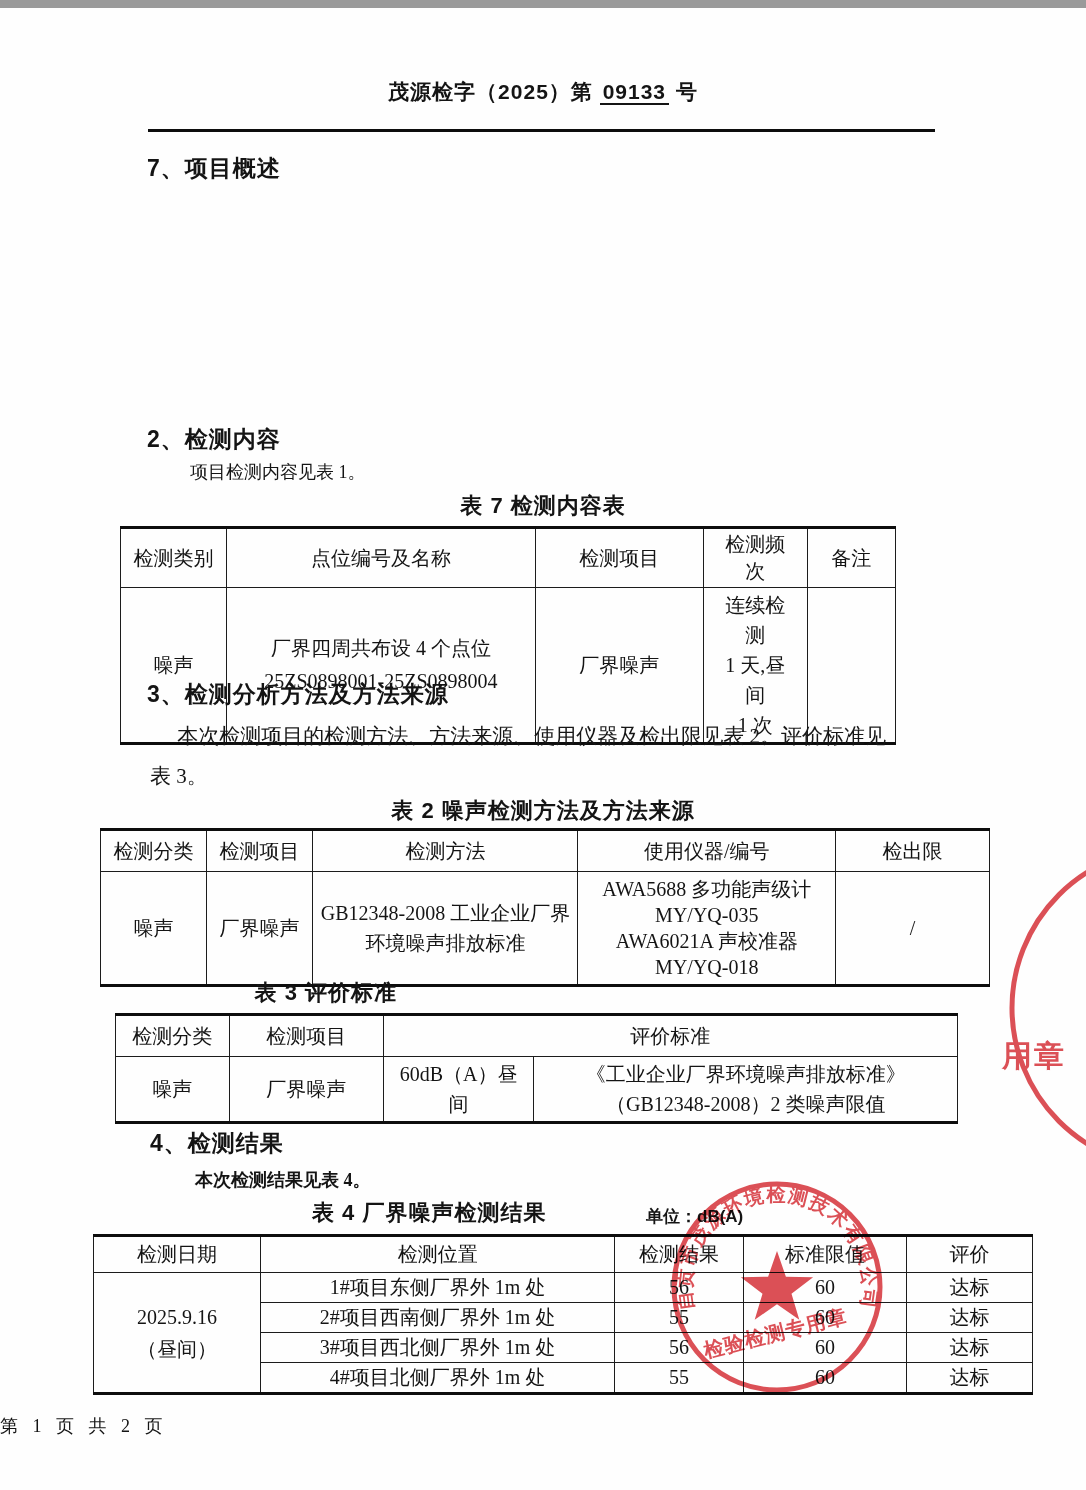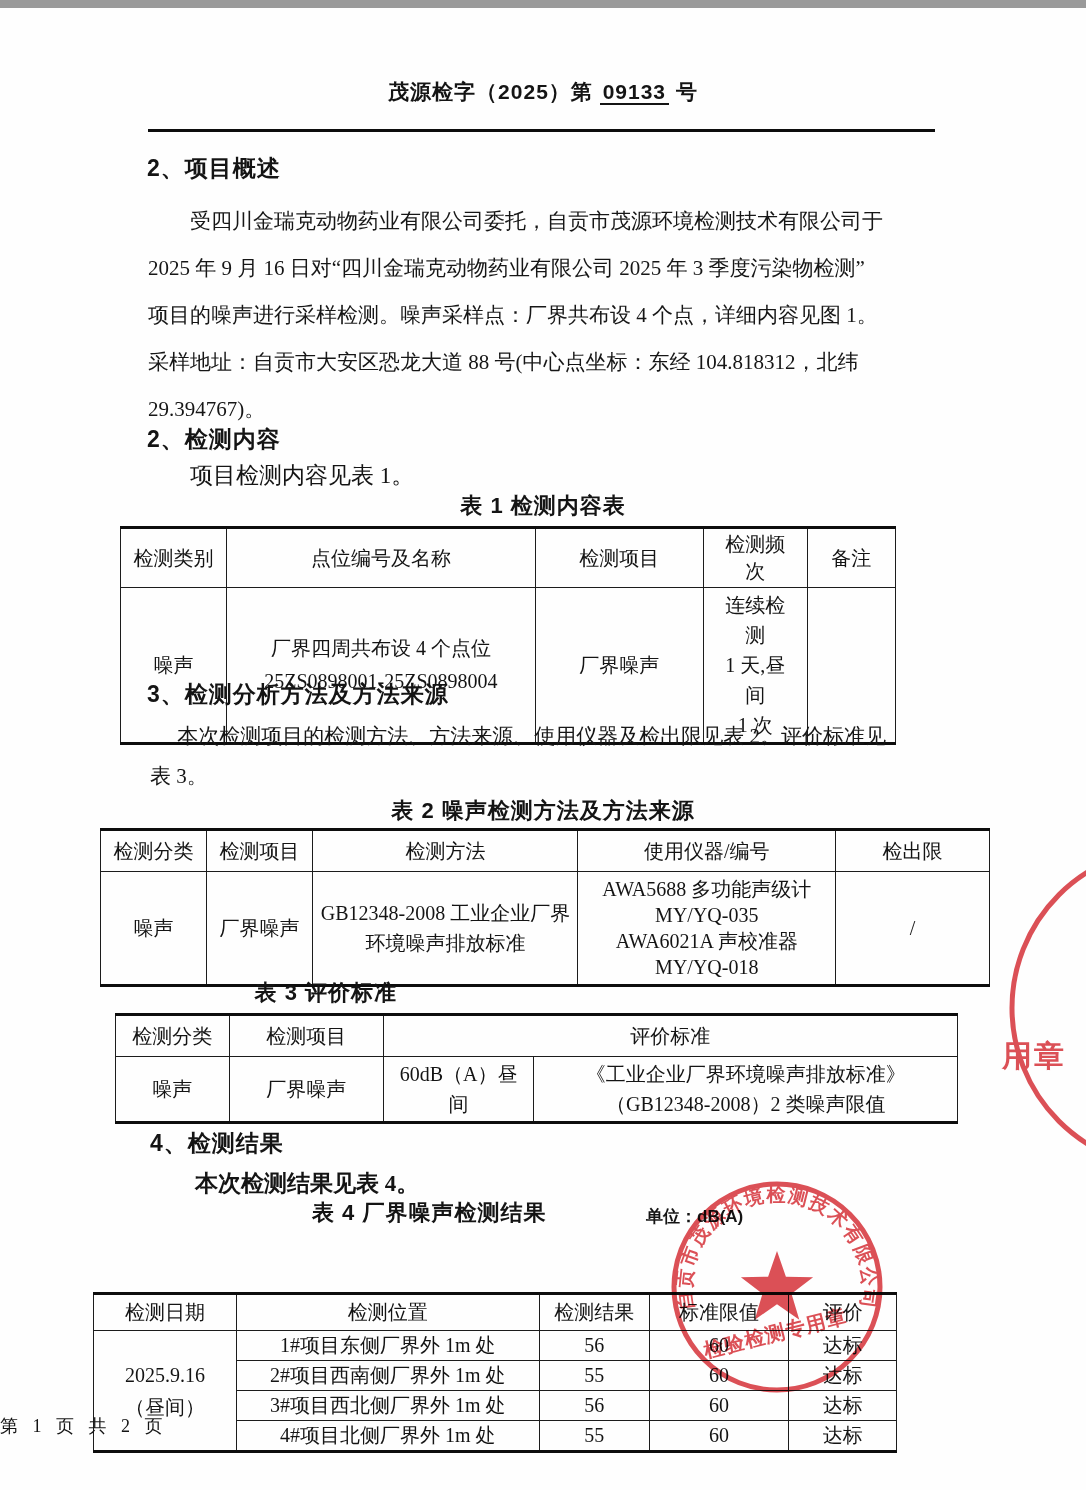--- a/index.html
+++ b/index.html
@@ -19,21 +19,21 @@
   .h-sec{font-family:"Liberation Sans","DejaVu Sans",sans-serif;
     font-weight:bold;font-size:23px;letter-spacing:1px;}
   .h1{top:145px;left:147px;}
   .h2{top:416px;left:147px;}
   .h3{top:671px;left:147px;}
   .h4{top:1120px;left:150px;}
   
   .para{font-size:21px;white-space:pre-line;color:#161616;}
   .p1{top:190px;left:148px;width:800px;line-height:47px;text-indent:2em;}
   .p3{top:708px;left:150px;width:800px;line-height:40px;text-indent:1.3em;}
-  .intro{font-size:23px;}
+  .intro{font-size:18px;}
   .intro2{top:452px;left:190px;}
   .intro4{top:1160px;left:195px;font-weight:bold;text-align:center;}
   
   .t-title{font-family:"Liberation Sans","DejaVu Sans",sans-serif;
     font-weight:bold;font-size:22px;letter-spacing:1px;}
   .t1-title{top:483px;left:0;width:100%;text-align:center;}
   .t2-title{top:788px;left:0;width:100%;text-align:center;}
   .t3-title{top:970px;left:0;width:60%;text-align:center;}
   .t4-title{top:1190px;left:312px;}
   .unit-label{top:1197px;left:646px;font-family:"Liberation Sans","DejaVu Sans",sans-serif;
@@ -46,21 +46,21 @@
   .pre{white-space:pre-line;}
   .tbl1{top:518px;left:120px;width:776px;}
   .tbl1 th{height:44px;}
   .tbl1 td{height:94px;line-height:33px;}
   .tbl2{top:820px;left:100px;width:890px;}
   .tbl2 th{height:36px;}
   .tbl2 td{line-height:26px;padding:4px 3px;}
   .tbl3{top:1005px;left:115px;width:843px;}
   .tbl3 th{height:36px;}
   .tbl3 td{height:60px;line-height:30px;}
-  .tbl4{top:1284px;left:93px;width:804px;font-size:19px;}
+  .tbl4{top:1226px;left:93px;width:940px;font-size:19px;}
   .tbl4 th{height:31px;font-size:20px;}
   .tbl4 td{height:27px;line-height:25px;padding:1px 3px;}
   .tbl4 .date-cell{line-height:32px;font-size:20px;}
   
   .footer{top:1406px;left:0;width:100%;font-size:18px;letter-spacing:5px;}
   
   .stamp{mix-blend-mode:multiply;opacity:.88;}
   .stamp-main{top:1169px;left:667px;}
   .stamp-edge{top:860px;left:966px;}
 </style>
@@ -69,30 +69,25 @@
 
 <div class="page">
 
   <div class="abs doc-num">
     <span>茂源检字（2025）第</span>
     <span class="num">09133</span>
     <span>号</span>
   </div>
   <div class="abs rule"></div>
 
-  <div class="abs h-sec h1">2、项目概述</div>
-  <div class="abs para p1">受四川金瑞克动物药业有限公司委托，自贡市茂源环境检测技术有限公司于
-2025 年 9 月 16 日对“四川金瑞克动物药业有限公司 2025 年 3 季度污染物检测”
-项目的噪声进行采样检测。噪声采样点：厂界共布设 4 个点，详细内容见图 1。
-采样地址：自贡市大安区恐龙大道 88 号(中心点坐标：东经 104.818312，北纬
-29.394767)。</div>
+  <div class="abs h-sec h1">7、项目概述</div>
 
   <div class="abs h-sec h2">2、检测内容</div>
   <div class="abs intro intro2">项目检测内容见表 1。</div>
-  <div class="abs t-title t1-title">表 1 检测内容表</div>
+  <div class="abs t-title t1-title">表 7 检测内容表</div>
 
   <table class="abs tbl1">
     <colgroup>
       <col style="width:13.7%">
         <col style="width:39.8%">
         <col style="width:21.7%">
       <col style="width:13.4%">
         <col style="width:11.4%">
     </colgroup>
     <tbody>

